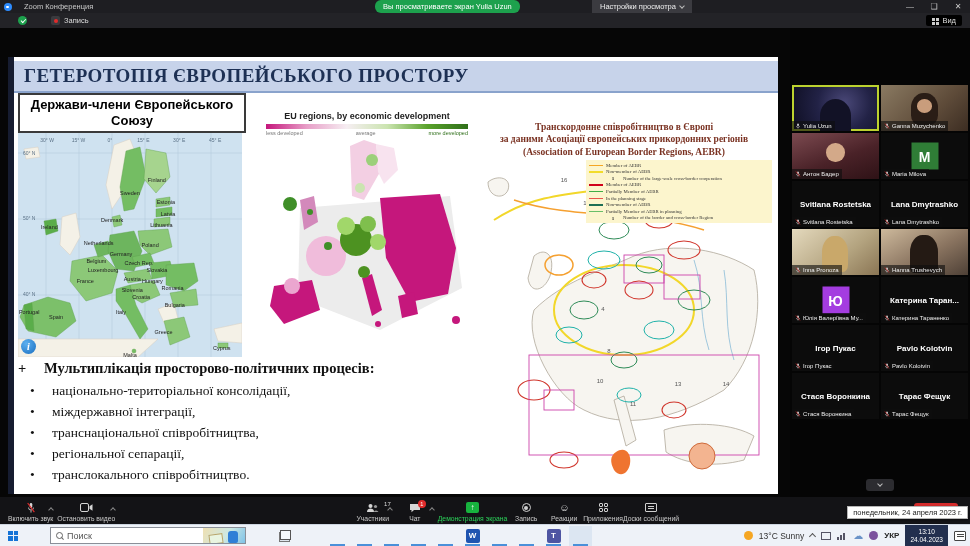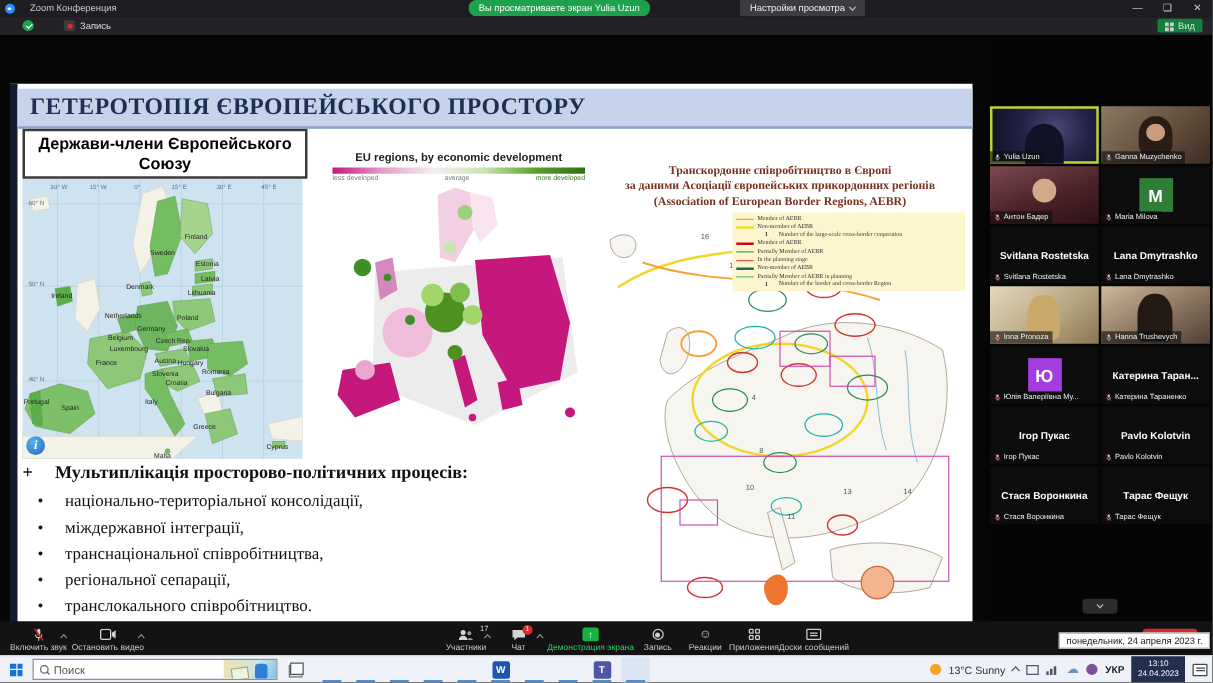--- a/index.html
+++ b/index.html
@@ -18,27 +18,27 @@
 .winctl span{width:24px;text-align:center;font-size:8px;color:#ccc;line-height:13px;}
 .wmin::after{content:"\2014";} .wmax::after{content:"\274F";} .wclose::after{content:"\2715";}
 
 
 .menubar{position:absolute;top:13px;left:0;width:100%;height:15px;background:#232327;display:flex;align-items:center;color:#ddd;font-size:7.5px;}
 .shield{width:9px;height:9px;border-radius:50%;background:#1da14d;margin-left:18px;position:relative;}
 .shield::after{content:"";position:absolute;left:2.5px;top:2.5px;width:3.5px;height:2px;border-left:1px solid #fff;border-bottom:1px solid #fff;transform:rotate(-45deg);}
 .recdot{width:9px;height:9px;border-radius:2px;background:#3a3a3e;margin-left:24px;position:relative;}
 .recdot::after{content:"";position:absolute;left:2.5px;top:2.5px;width:4px;height:4px;border-radius:50%;background:#e02b2b;}
 .reclabel{margin-left:4px;}
-.view-btn{margin-left:auto;margin-right:8px;display:flex;gap:3px;align-items:flex-end;background:#15803d;padding:1px 6px;border-radius:2px;}
+.view-btn{margin-left:auto;margin-right:8px;display:flex;gap:3px;align-items:flex-end;background:#000000;padding:1px 6px;border-radius:2px;}
 .gridglyph{width:7px;height:7px;display:grid;grid-template-columns:1fr 1fr;gap:1px;}
 .gridglyph i{background:#ccc;}
 
 
 .stage{position:absolute;top:28px;left:0;width:790px;height:469px;background:#060606;}
-.slide{position:absolute;left:8px;top:29px;width:770px;height:437px;background:#fff;font-family:"Liberation Serif",serif;margin-top:10px;}
+.slide{position:absolute;left:8px;top:29px;width:770px;height:437px;background:#fff;font-family:"Liberation Serif",serif;}
 .slide-leftbar{position:absolute;left:0;top:0;width:6px;height:100%;background:#161c30;}
 .banner{position:absolute;left:6px;top:4px;right:0;height:32px;background:#c7d3ea;border-bottom:2px solid #8aa3cc;display:flex;align-items:center;}
 .banner h1{font-size:19px;color:#1d3054;font-weight:bold;padding-left:10px;letter-spacing:.4px;}
 
 .map1box{position:absolute;left:10px;top:36px;width:228px;height:40px;background:#fff;border:2px solid #3a3a3a;display:flex;align-items:center;justify-content:center;text-align:center;font-family:"Liberation Sans",sans-serif;font-weight:bold;font-size:13px;line-height:1.25;z-index:2;padding:0 6px;}
 .map1{position:absolute;left:10px;top:76px;width:224px;height:224px;background:#cfe2f0;overflow:hidden;}
 .map1 svg{position:absolute;inset:0;}
 .maplabel{position:absolute;font-size:5.5px;color:#222;font-family:"Liberation Sans",sans-serif;transform:translate(-50%,-50%);white-space:nowrap;z-index:2;}
 .gridlabel{position:absolute;font-size:5px;color:#5a7186;font-family:"Liberation Sans",sans-serif;transform:translate(-50%,-50%);white-space:nowrap;z-index:2;}
 .infoicon{position:absolute;left:3px;bottom:3px;width:15px;height:15px;border-radius:50%;background:radial-gradient(circle at 35% 30%,#5cb0f0,#1a6ec0);color:#fff;font-family:"Liberation Serif",serif;font-style:italic;font-weight:bold;font-size:10px;display:flex;align-items:center;justify-content:center;z-index:3;}
@@ -105,21 +105,21 @@
 .react-ic::after{content:"\263A";font-size:10px;}
 .apps-ic{width:9px;height:9px;display:grid;grid-template-columns:1fr 1fr;gap:1px;}
 .apps-ic i{border:1px solid #cfcfcf;border-radius:1px;}
 .board-ic{width:12px;height:9px;border:1px solid #cfcfcf;border-radius:1px;position:relative;}
 .board-ic::after{content:"";position:absolute;left:2px;top:2px;width:6px;height:1px;background:#cfcfcf;box-shadow:0 2px 0 #cfcfcf;}
 .sp{flex:1;}
 .leave-btn{background:#d42b2b;color:#fff;font-size:8px;font-weight:bold;padding:3px 9px;border-radius:3px;margin-right:4px;}
 .date-tip{position:absolute;right:2px;top:506px;background:#fff;border:1px solid #b5b5b5;color:#222;font-size:7.5px;padding:1px 5px;z-index:20;box-shadow:0 1px 2px rgba(0,0,0,.4);white-space:nowrap;}
 
 
-.taskbar{position:absolute;left:0;bottom:0;width:100%;height:22px;background:#eef2f8;border-top:1px solid #cdd5e0;display:flex;align-items:center;color:#333;}
+.taskbar{position:absolute;left:0;bottom:0;width:100%;height:22px;background:#eef2f8;border-top:1px solid #cdd5e0;display:flex;align-items:center;color:#333;gap:24px;}
 .startbtn{width:26px;display:flex;justify-content:center;}
 .winlogo{width:10px;height:10px;display:grid;grid-template-columns:1fr 1fr;gap:1px;}
 .winlogo i{background:#1573d6;}
 .searchbox{width:196px;height:17px;background:#fff;border:1px solid #8a8f98;display:flex;align-items:center;gap:4px;padding-left:5px;font-size:9px;color:#555;position:relative;overflow:hidden;}
 .mag{width:7px;height:7px;border:1px solid #666;border-radius:50%;position:relative;flex:0 0 auto;}
 .mag::after{content:"";position:absolute;width:3px;height:1px;background:#666;transform:rotate(45deg);right:-2px;bottom:-1px;}
 .search-art{position:absolute;right:0;top:0;height:100%;width:42px;background:linear-gradient(120deg,#efe0b2 0%,#cde8e2 55%,#7fc3e8 100%);}
 .search-art::before{content:"";position:absolute;right:7px;top:3px;width:10px;height:12px;background:#2f7fd6;border-radius:3px 3px 2px 2px;}
 .search-art::after{content:"";position:absolute;left:6px;top:6px;width:12px;height:8px;background:#e9f5e1;border:1px solid #b7a46a;transform:rotate(-8deg);}
 .taskview{margin:0 9px;width:12px;height:11px;position:relative;}

